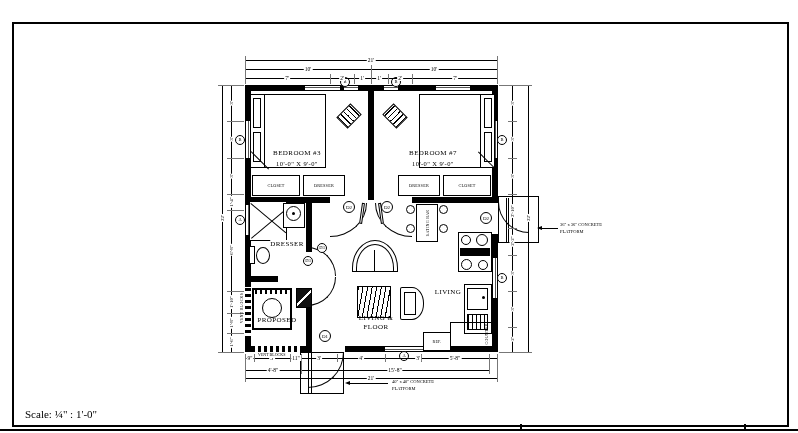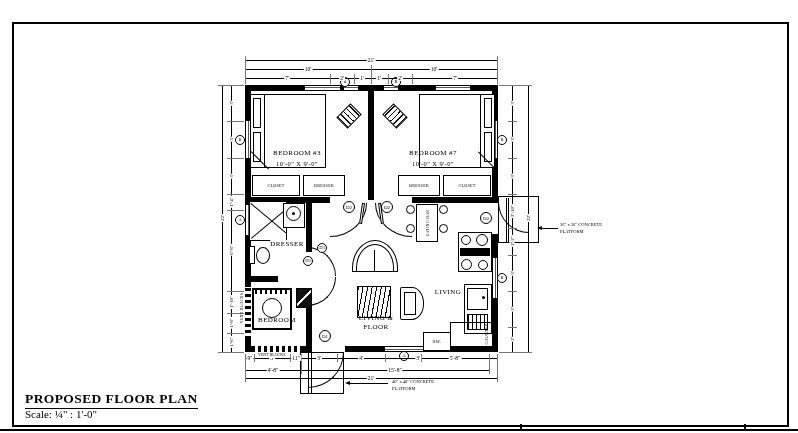--- a/index.html
+++ b/index.html
@@ -164,21 +164,21 @@
   <div class="furn case-label" style="left:423px;top:332px;width:28px;height:19px;">
       <span style="font-size:4px;">REF.</span>
     </div>
   <span class="vtext" style="left:486px;top:334px;">COUNTER</span>
 
   <div class="room-label" style="left:297px;top:153px;">BEDROOM #3</div>
   <div class="room-label" style="left:297px;top:163px;font-size:6.5px;">10'-0" X 9'-0"</div>
   <div class="room-label" style="left:433px;top:153px;">BEDROOM #7</div>
   <div class="room-label" style="left:433px;top:163px;font-size:6.5px;">10'-0" X 9'-0"</div>
   <div class="room-label" style="left:287px;top:244px;background:#fff;">DRESSER</div>
-  <div class="room-label" style="left:277px;top:320px;">BEDROOM</div>
+  <div class="room-label" style="left:277px;top:320px;">PROPOSED</div>
   <div class="room-label" style="left:448px;top:292px;">LIVING</div>
   <div class="room-label" style="left:376px;top:318px;">LIVING &amp;</div>
   <div class="room-label" style="left:376px;top:327px;">FLOOR</div>
 
   <div class="tag" style="left:345px;top:82px;width:10px;height:10px;">B</div>
   <div class="tag" style="left:396px;top:82px;width:10px;height:10px;">B</div>
   <div class="tag" style="left:240px;top:140px;width:10px;height:10px;">B</div>
   <div class="tag" style="left:240px;top:220px;width:10px;height:10px;">A</div>
   <div class="tag" style="left:502px;top:140px;width:10px;height:10px;">B</div>
   <div class="tag" style="left:502px;top:278px;width:10px;height:10px;">B</div>
@@ -281,16 +281,15 @@
   <div class="ln" style="left:542px;top:228px;width:16px;height:1px;"></div>
   <div class="arrow-l" style="left:537px;top:225.5px;"></div>
   <span class="tiny" style="left:560px;top:222px;">36" x 36" CONCRETE</span>
   <span class="tiny" style="left:560px;top:229px;">PLATFORM</span>
 
   <div class="ln" style="left:350px;top:383px;width:38px;height:1px;"></div>
   <div class="arrow-l" style="left:345px;top:380.5px;"></div>
   <span class="tiny" style="left:392px;top:379px;">40" x 40" CONCRETE</span>
   <span class="tiny" style="left:392px;top:386px;">PLATFORM</span>
 
-  <span class="title-main" style="left:25px;top:391px;">PROPOSED FLOOR PLAN</span>
   <span class="title-scale" style="left:25px;top:408px;">Scale: ¼" : 1'-0"</span>
 
 </div>
 
 </body></html>

